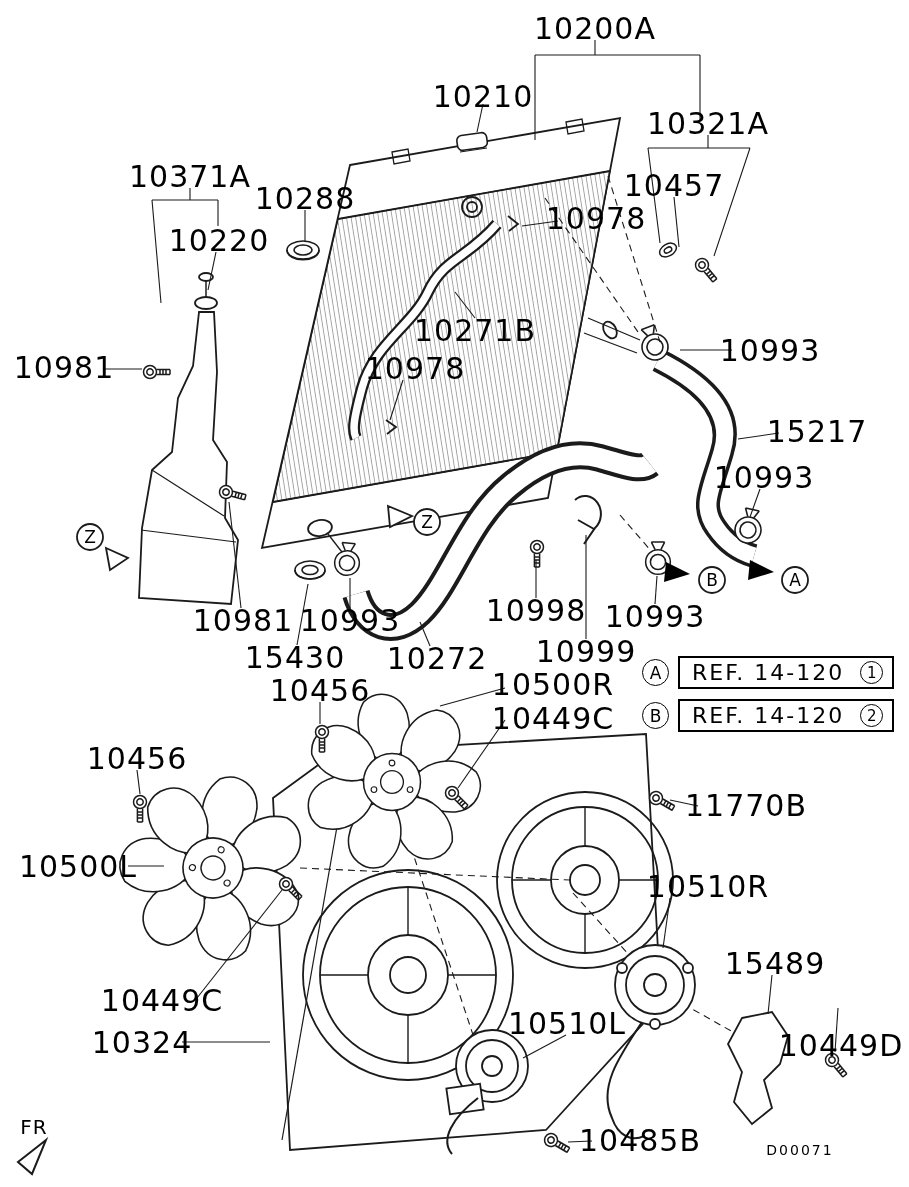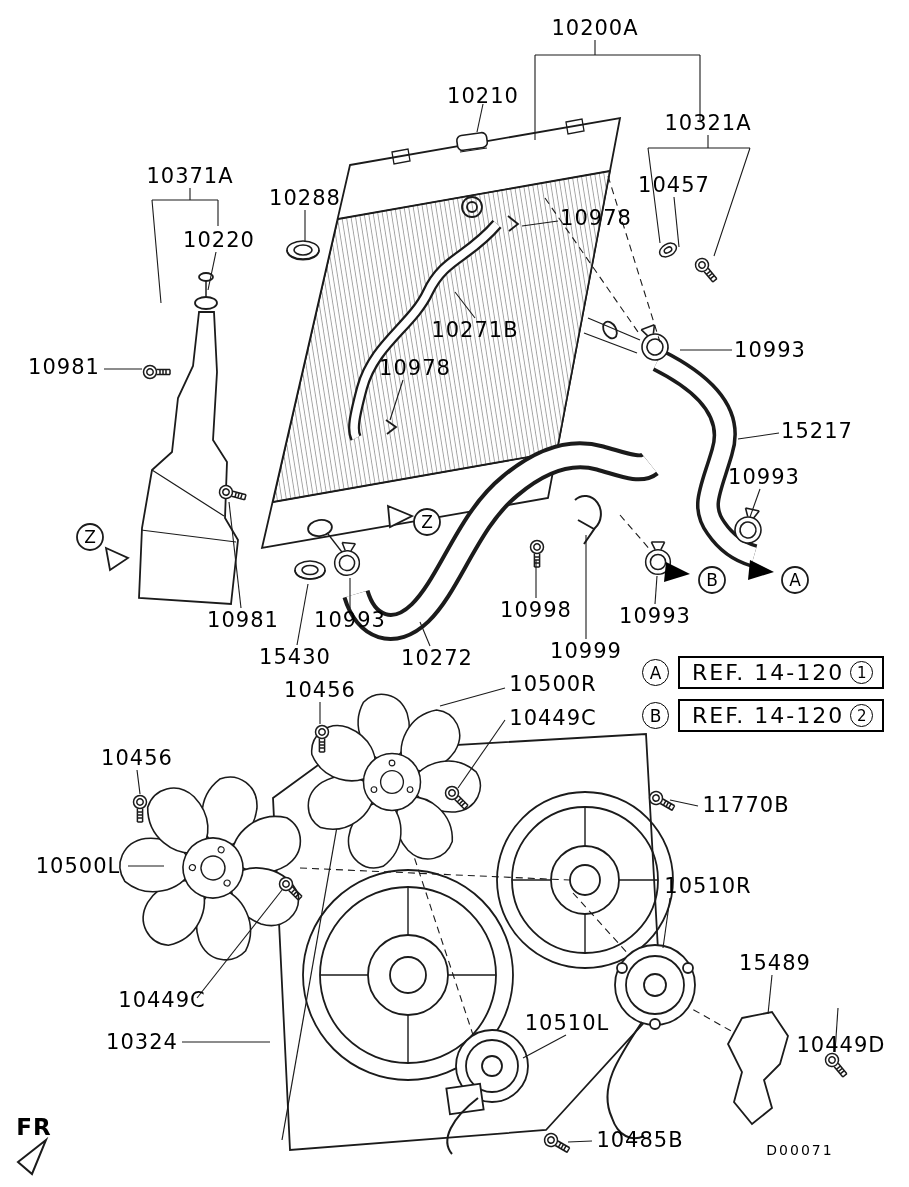--- a/index.html
+++ b/index.html
@@ -1,25 +1,25 @@
 <!DOCTYPE html>
 <html><head>
 <meta charset="utf-8">
 <style>
   * { margin:0; padding:0; box-sizing:border-box; }
   html,body { background:#fff; }
   body { width:909px; height:1187px; position:relative; font-family:"DejaVu Sans","Liberation Sans",sans-serif; color:#000; }
   .stage { position:absolute; left:0; top:0; width:909px; height:1187px; background:#fff; overflow:hidden; }
   svg.art { position:absolute; left:0; top:0; }
-  .part-label { position:absolute; transform:translate(-50%,-50%); font-size:21px; letter-spacing:1px; white-space:nowrap; }
+  .part-label { position:absolute; transform:translate(-50%,-50%); font-size:30px; letter-spacing:1px; white-space:nowrap; }
   .code-label { position:absolute; transform:translate(-50%,-50%); font-size:14px; letter-spacing:2px; }
-  .fr-label { position:absolute; transform:translate(-50%,-50%); font-size:23px; font-weight:bold; letter-spacing:1px; }
+  .fr-label { position:absolute; transform:translate(-50%,-50%); font-size:20px; font-weight:normal; letter-spacing:1px; }
   .ref-note { position:absolute; display:flex; align-items:center; gap:9px; }
   .ref-badge { width:27px; height:27px; border:1.8px solid #000; border-radius:50%; display:flex; align-items:center; justify-content:center; font-size:17px; flex:0 0 auto; }
-  .ref-box { display:flex; align-items:center; gap:6px; border:2px solid #000; padding:2px 9px 2px 12px; font-size:22px; letter-spacing:2px; white-space:nowrap; }
+  .ref-box { display:flex; align-items:center; gap:16px; border:2px solid #000; padding:2px 9px 2px 12px; font-size:22px; letter-spacing:2px; white-space:nowrap; }
   .ref-num { width:23px; height:23px; border:1.8px solid #000; border-radius:50%; display:flex; align-items:center; justify-content:center; font-size:15px; letter-spacing:0; flex:0 0 auto; }
   .mk { font-family:"DejaVu Sans",sans-serif; font-size:17px; }
 </style>
 </head>
 <body>
 
 <div class="stage">
 
   <svg class="art" width="909" height="1187" viewBox="0 0 909 1187">
     <defs>

